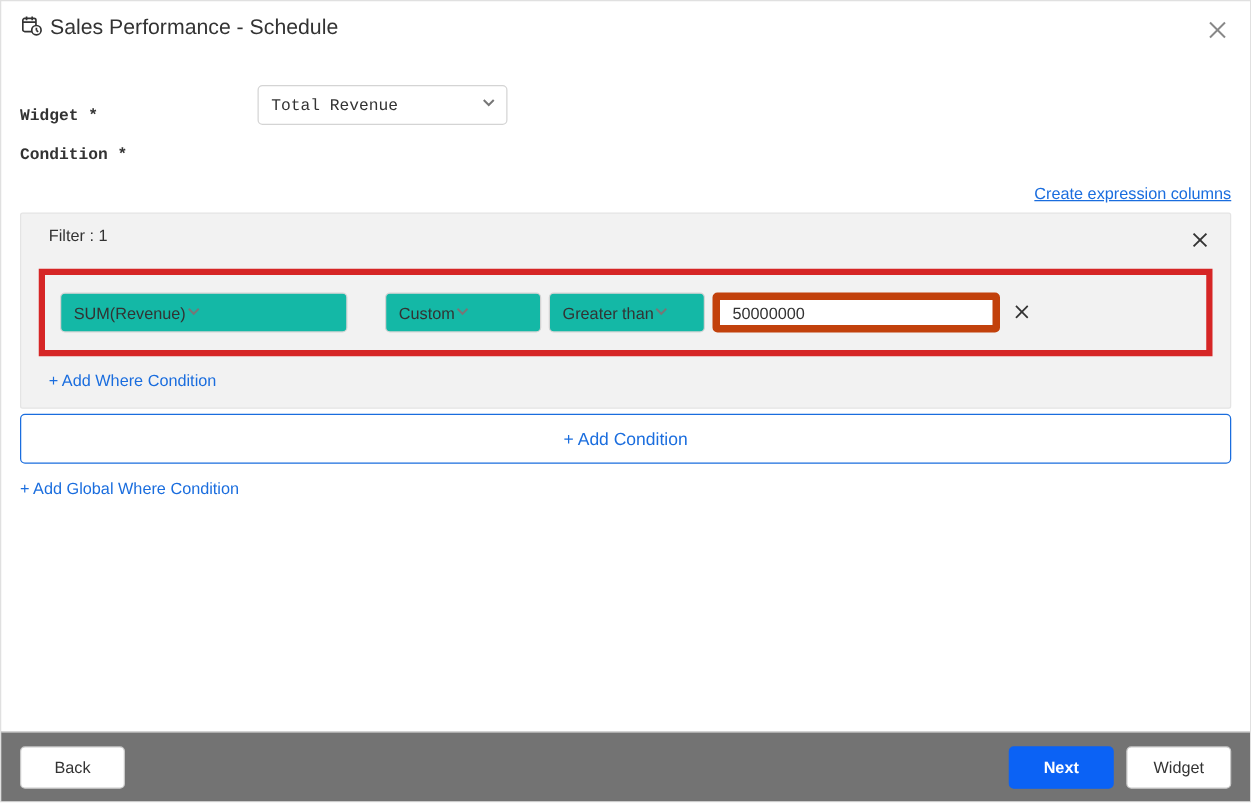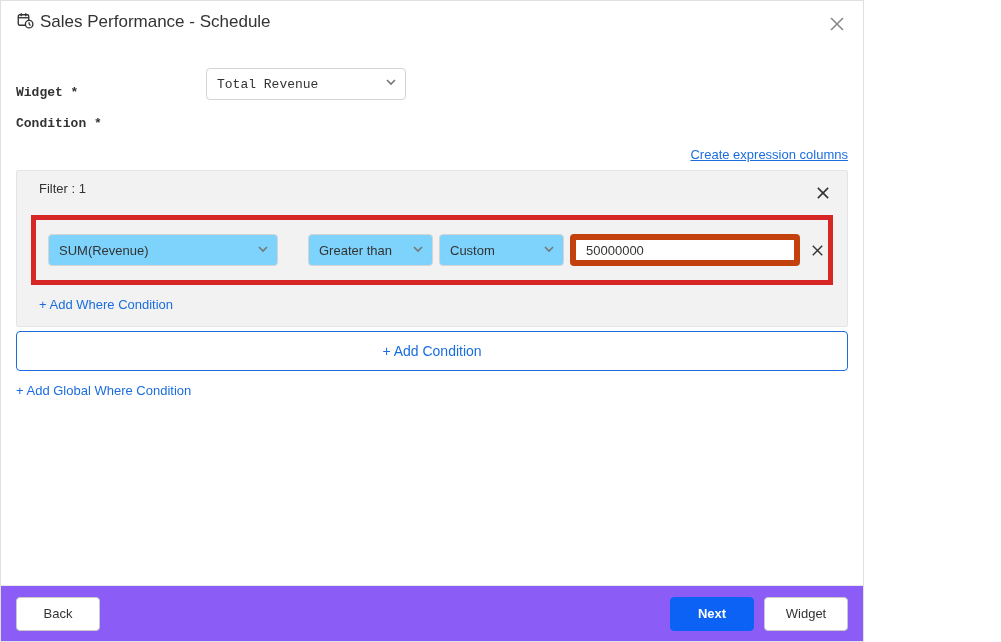--- a/index.html
+++ b/index.html
@@ -4,21 +4,21 @@
 <style>
   * { box-sizing: border-box; }
   html, body {
     margin: 0; padding: 0;
     font-family: "Segoe UI", Arial, sans-serif;
     font-size: 13px;
     color: #333;
     background: #fff;
   }
   .dialog {
-    width: 864px; height: 642px;
+    width: 1001px; height: 642px;
     position: relative;
     border: 1px solid #e0e0e0;
     display: flex;
     flex-direction: column;
   }
   .dialog-body {
     padding: 10px 15px 0 15px;
     flex: 1;
     overflow: hidden;
     position: relative;
@@ -77,22 +77,22 @@
     border: 5px solid #d62626;
     background: #f2f2f2;
     padding: 14px 12px;
     display: flex; align-items: center; gap: 30px;
   }
   .hl-left { display: flex; align-items: center; }
   .hl-right { display: flex; align-items: center; gap: 6px; }
   .select-field {
     height: 32px;
     border: 1px solid #d4d4d4; border-radius: 4px;
-    background: #7dd3fc;
-    display: flex; align-items: center; justify-content: space-between;
+    background: #14b8a6;
+    display: flex; align-items: center; 
     padding: 0 8px 0 10px;
     font-size: 13px; color: #333;
     cursor: pointer;
   }
   .sf-column { width: 230px; }
   .sf-op     { width: 125px; }
   .sf-type   { width: 125px; }
   .text-input {
     height: 32px; width: 230px;
     border: 6px solid #c2410c; border-radius: 4px;
@@ -122,21 +122,21 @@
   .add-global {
     color: #1a6dde; font-size: 13px; cursor: pointer;
     margin-top: 12px; display: inline-block;
   }
 
   .footer {
     height: 56px;
     border-top: 1px solid #e8e8e8;
     display: flex; align-items: center; justify-content: space-between;
     padding: 0 15px;
-    background: #8b5cf6;
+    background: #737373;
   }
   .btn {
     height: 34px; min-width: 84px;
     border-radius: 4px;
     font-size: 13px;
     display: inline-flex; align-items: center; justify-content: center;
     cursor: pointer;
     padding: 0 16px;
   }
   .btn-secondary {
@@ -217,30 +217,30 @@
           <div class="select-field sf-column">
             <span>SUM(Revenue)</span>
             <span>
               <svg class="chev-svg" viewBox="0 0 12 12" fill="none" stroke="#777" stroke-width="1.6">
                   <polyline points="2,4 6,8 10,4"></polyline>
                 </svg>
             </span>
           </div>
         </div>
         <div class="hl-right">
-          <div class="select-field sf-op">
-            <span>Greater than</span>
+          <div class="select-field sf-type">
+            <span>Custom</span>
             <span>
               <svg class="chev-svg" viewBox="0 0 12 12" fill="none" stroke="#777" stroke-width="1.6">
                   <polyline points="2,4 6,8 10,4"></polyline>
                 </svg>
             </span>
           </div>
-          <div class="select-field sf-type">
-            <span>Custom</span>
+          <div class="select-field sf-op">
+            <span>Greater than</span>
             <span>
               <svg class="chev-svg" viewBox="0 0 12 12" fill="none" stroke="#777" stroke-width="1.6">
                   <polyline points="2,4 6,8 10,4"></polyline>
                 </svg>
             </span>
           </div>
           <input class="text-input" value="50000000" style="">
           <span class="row-remove">
             <svg width="11" height="11" viewBox="0 0 14 14" stroke="#333" stroke-width="1.8">
               <line x1="1" y1="1" x2="13" y2="13"></line>

